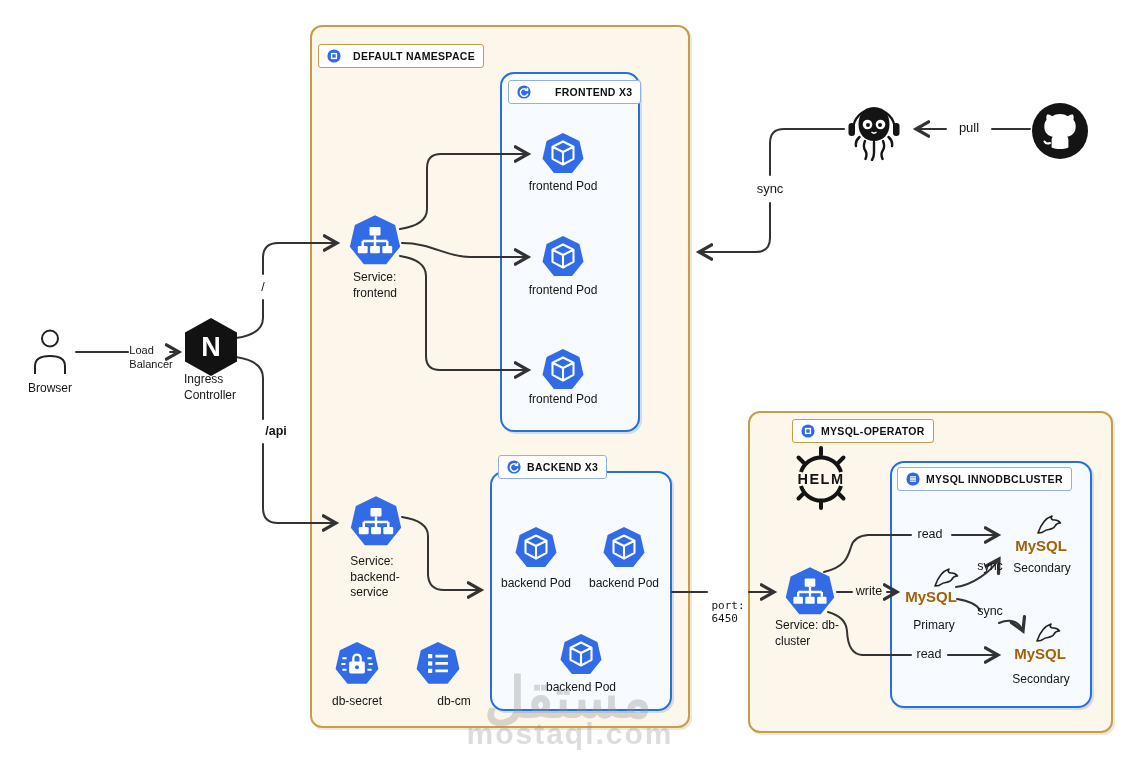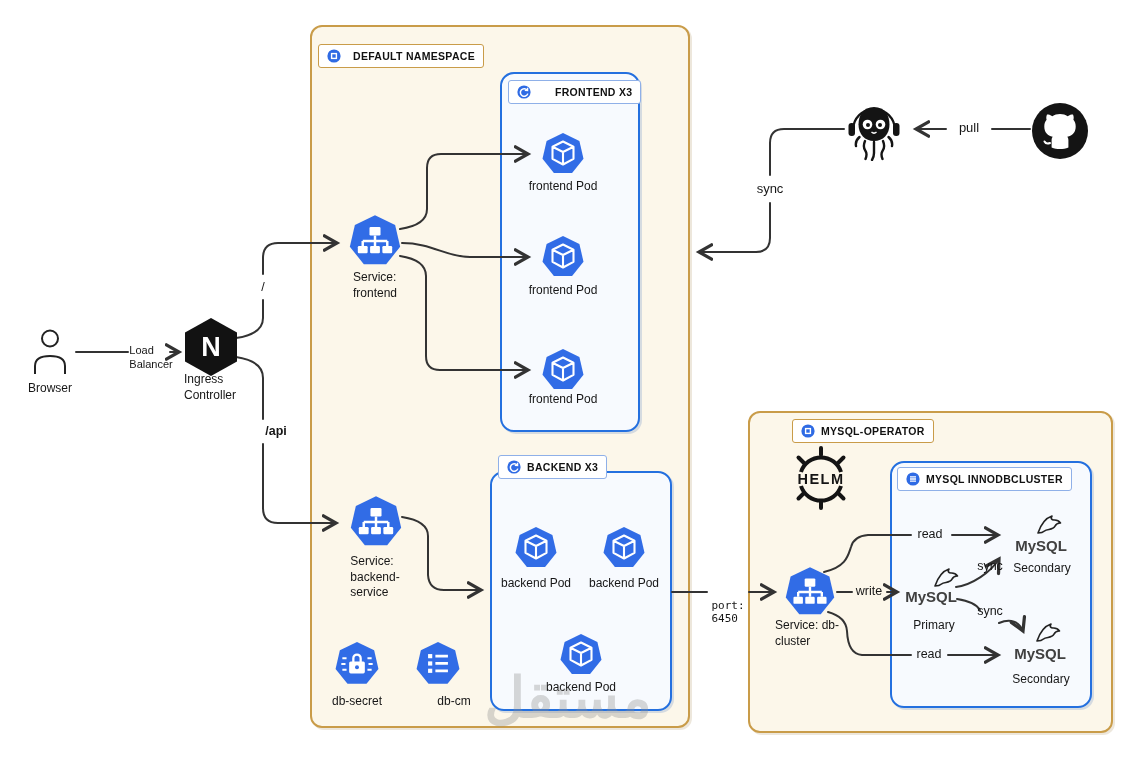--- a/index.html
+++ b/index.html
@@ -9,21 +9,21 @@
   .tanbox{background:#FCF7EA;border:2px solid #C99C49;border-radius:12px;box-shadow:2px 2px 0 rgba(190,170,130,.28);}
   .bluebox{background:#F7FAFE;border:2px solid #2470DF;border-radius:14px;box-shadow:2px 2px 0 rgba(140,165,205,.35);}
   .chip{position:absolute;display:flex;align-items:center;gap:6px;height:22px;padding:0 8px;
         background:#fff;border-radius:3px;font-size:10.5px;font-weight:700;letter-spacing:.3px;
         color:#111;white-space:nowrap;z-index:3;}
   .chip.tanb{border:1px solid #C99C49;}
   .chip.blub{border:1px solid #8FB0E8;}
   .lbl{position:absolute;transform:translate(-50%,-50%);font-size:12px;line-height:1.3;
        color:#161616;white-space:pre-line;z-index:3;}
   .sm{font-size:12.5px;}
-  .mysqlname{font-size:15px;font-weight:800;color:#404040;}
+  .mysqlname{font-size:15px;font-weight:800;color:#a16207;}
   .mono{font-family:"DejaVu Sans Mono",monospace;font-size:11px;line-height:1.2;}
   .ico{position:absolute;z-index:2;}
   .wires{position:absolute;left:0;top:0;z-index:1;pointer-events:none;}
   .wm{position:absolute;transform:translate(-50%,-50%);color:#8f8f8f;font-weight:700;z-index:6;}
   .wm-ar{font-size:56px;opacity:.34;}
   .wm-en{font-size:30px;letter-spacing:2px;opacity:.30;}
 </style>
 </head>
 <body>
 
@@ -262,14 +262,15 @@
   <div class="lbl mysqlname" style="left:1040px;top:654px;">MySQL</div>
   <div class="lbl" style="left:1041px;top:680px;">Secondary</div>
 
   <div class="lbl sm" style="left:930px;top:534px;">read</div>
   <div class="lbl sm" style="left:869px;top:591px;">write</div>
   <div class="lbl sm" style="left:929px;top:654px;">read</div>
   <div class="lbl sm" style="left:990px;top:566px;">sync</div>
   <div class="lbl sm" style="left:990px;top:611px;">sync</div>
 
   <div class="wm wm-ar" style="left:568px;top:697px;">مستقل</div>
+  <div class="wm wm-en" style="left:570px;top:734px;">mostaql.com</div>
 
 </div>
 
 </body></html>

